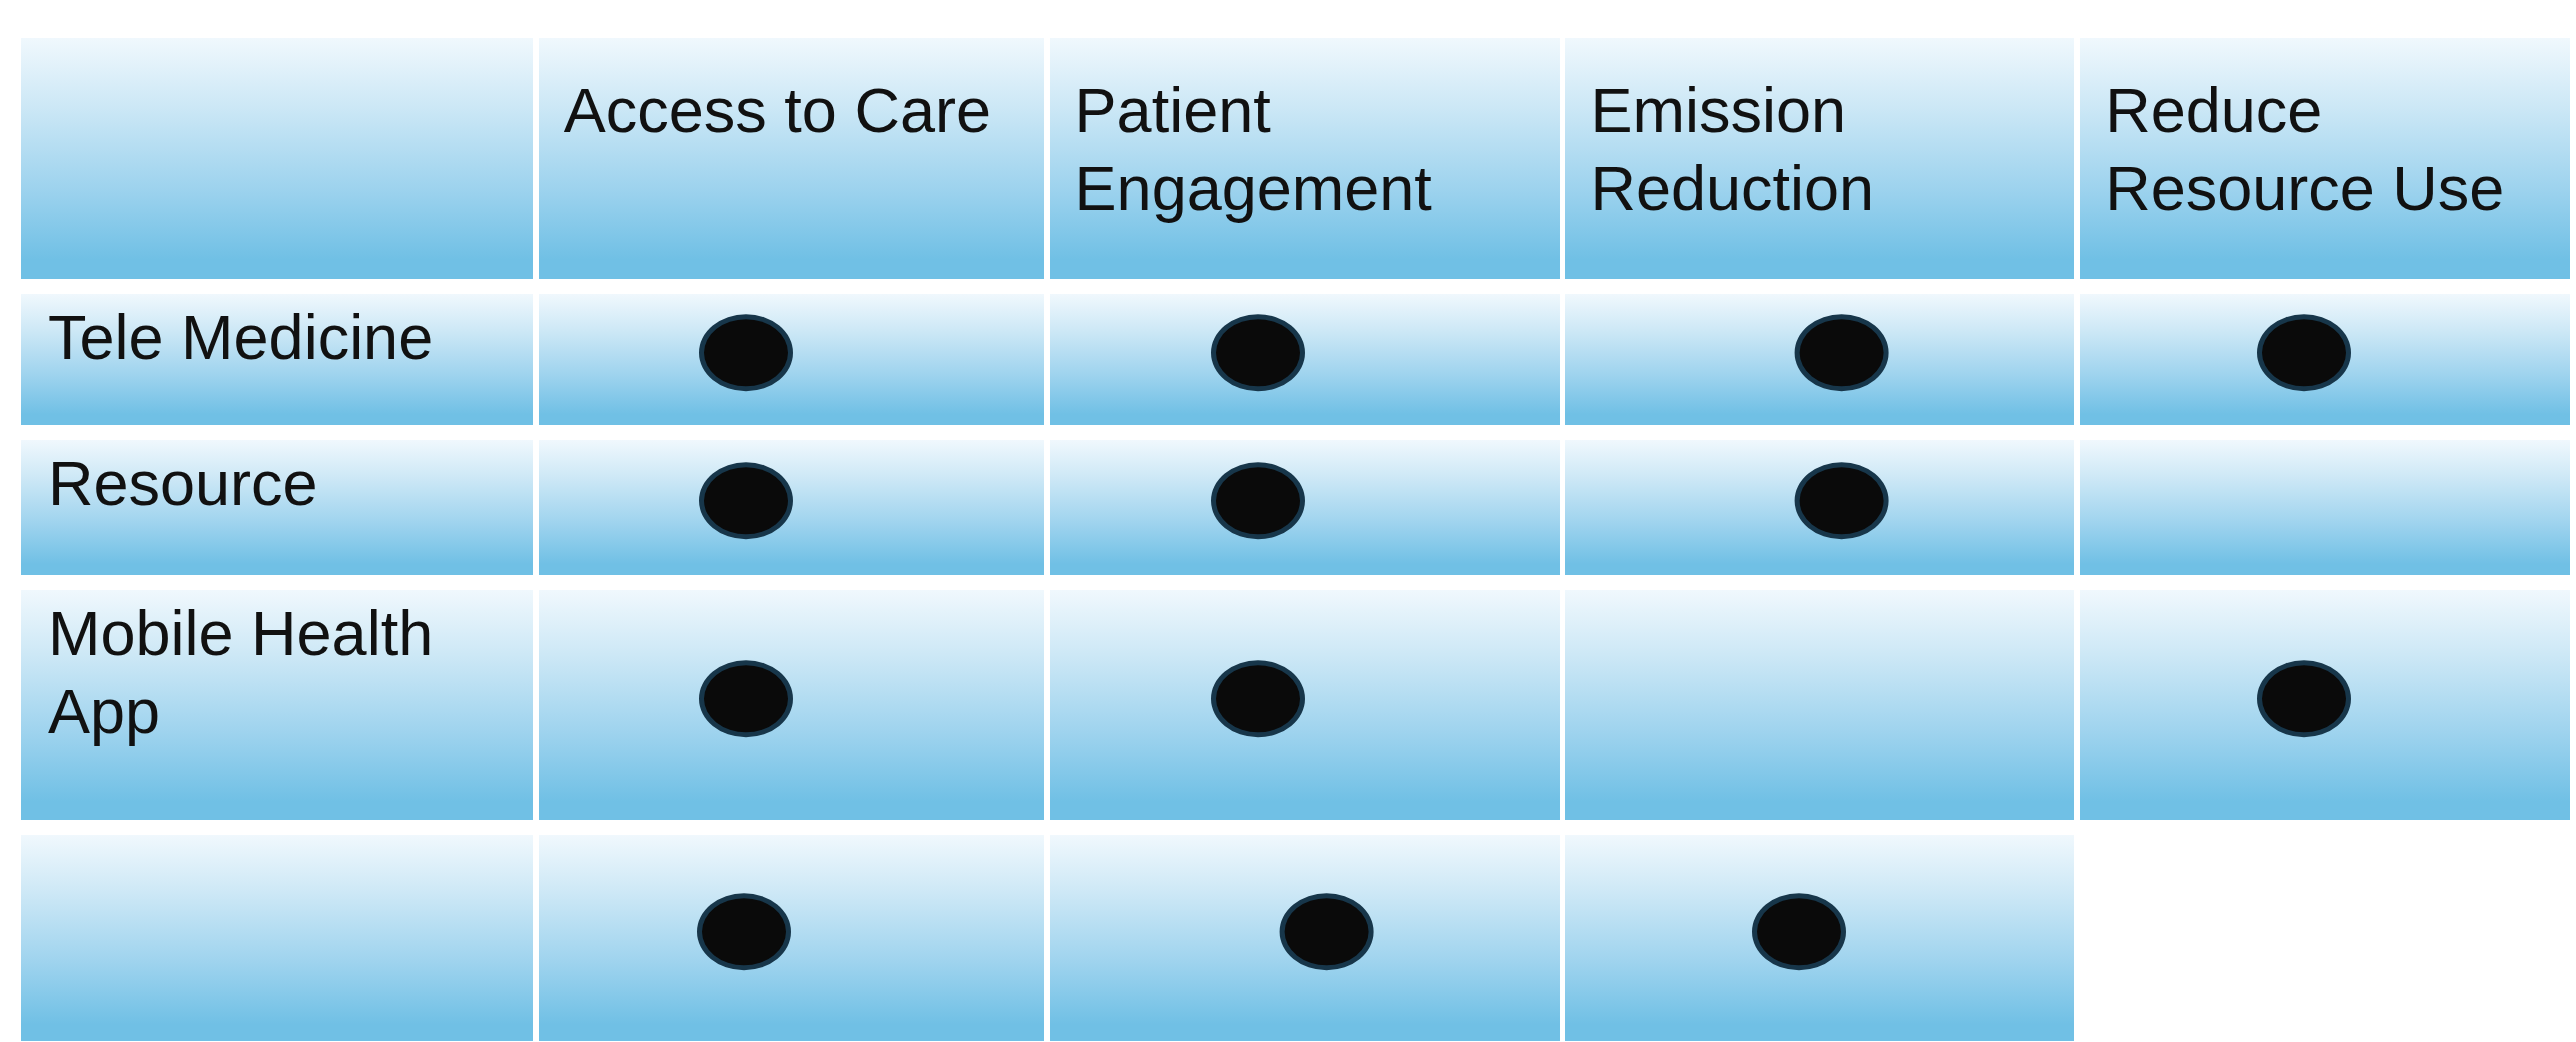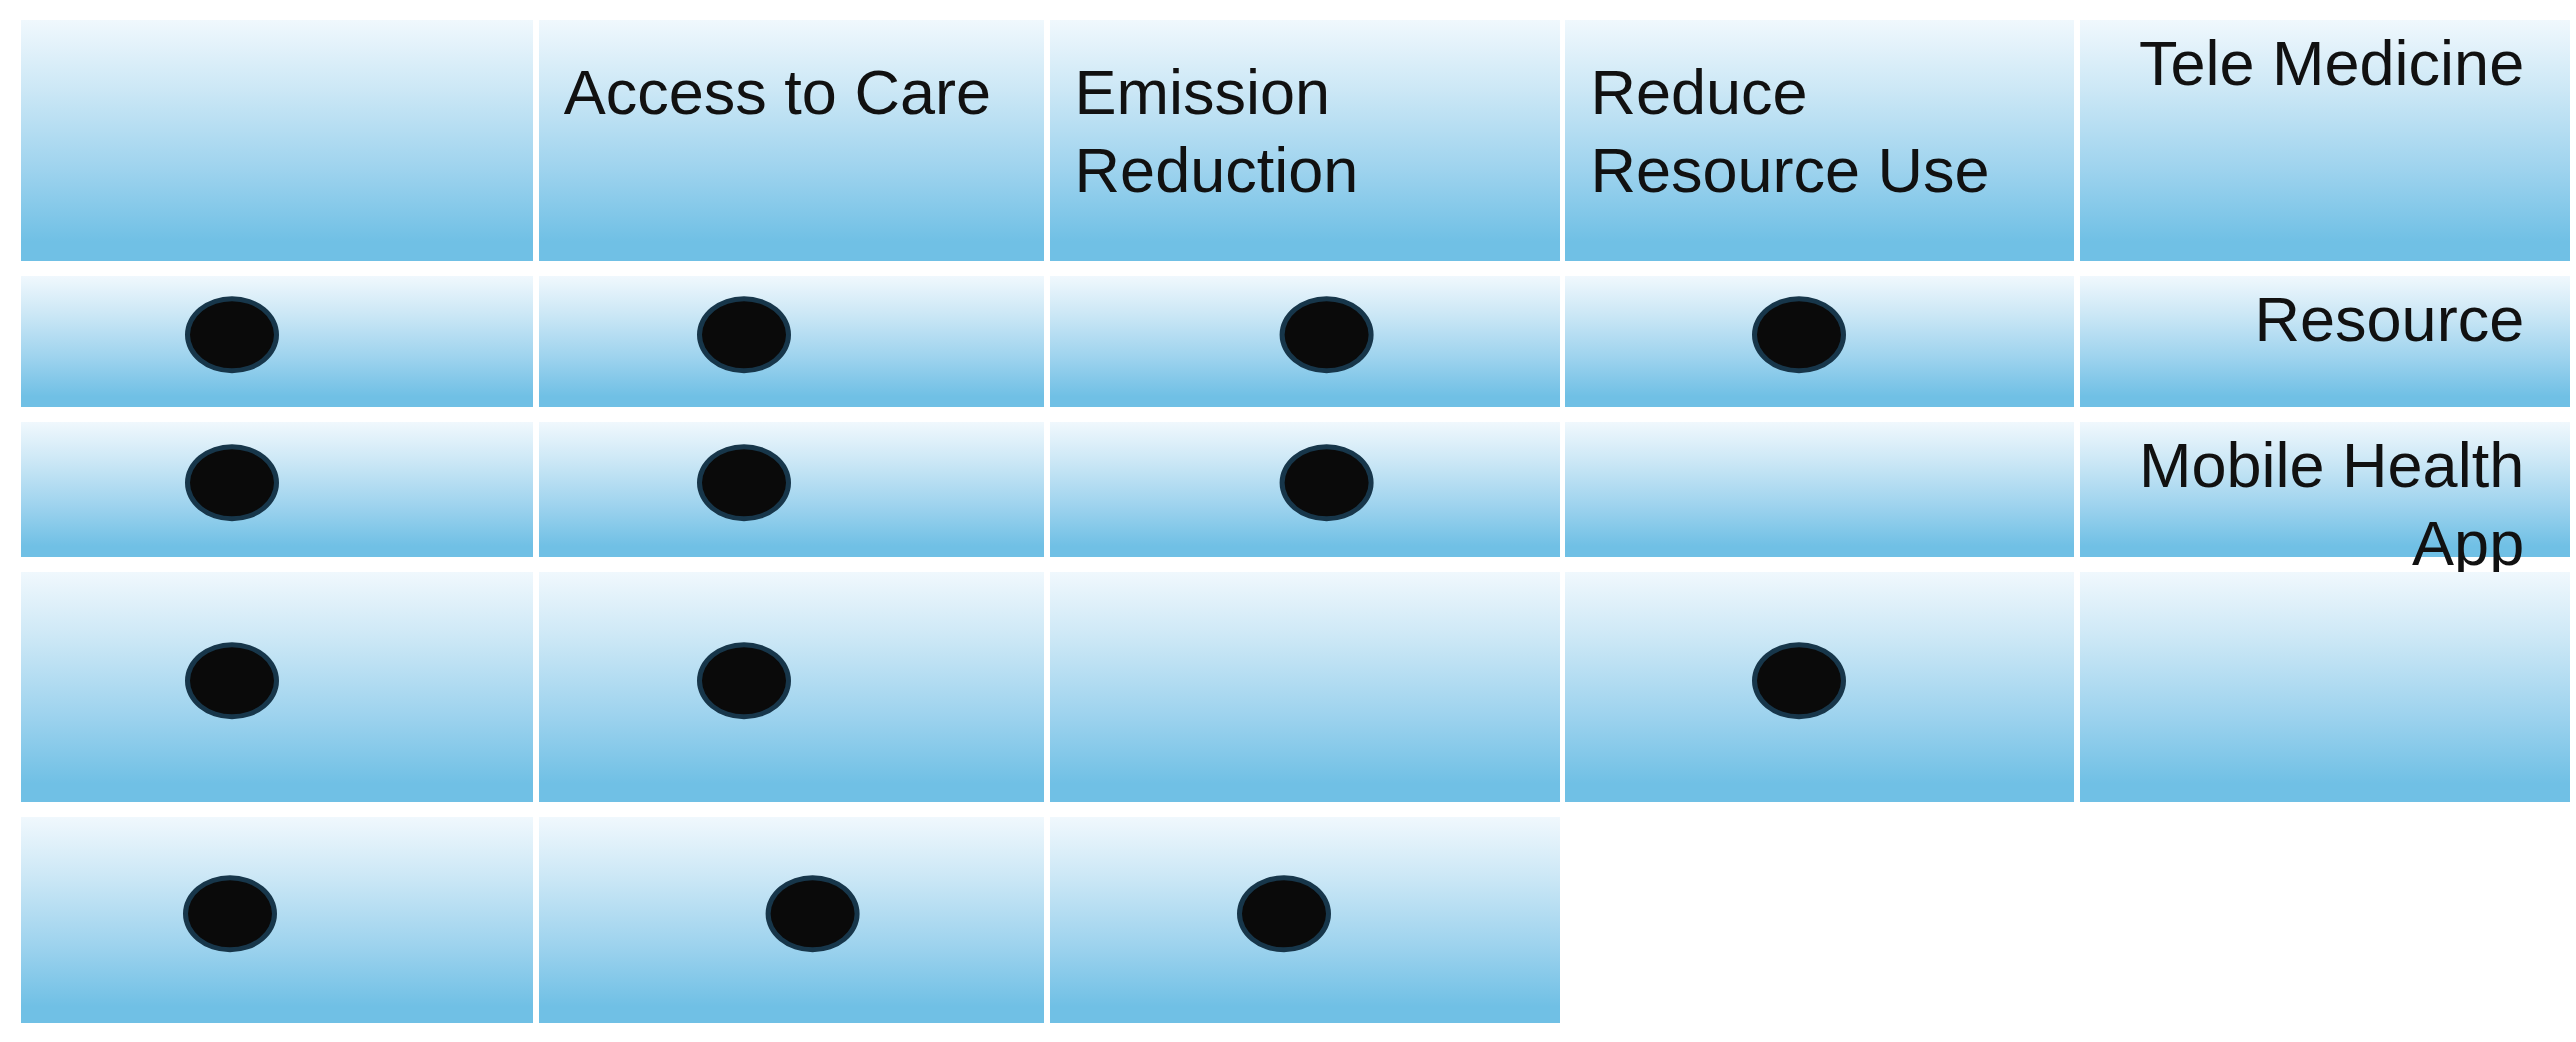--- a/index.html
+++ b/index.html
@@ -15,21 +15,21 @@
   *{margin:0;padding:0;box-sizing:border-box;}
   html,body{width:2576px;height:1042px;overflow:hidden;}
   body{
     background:var(--bg);
     font-family:"Liberation Sans", sans-serif;
     color:var(--text);
     position:relative;
   }
   .matrix{
     position:absolute;
-    left:21px; top:20px;
+    left:21px; top:38px;
     width:2550px;
     display:grid;
     grid-template-columns:512px 505px 510px 509px 490px;
     grid-template-rows:241px 131px 135px 230px 206px;
     column-gap:5.8px;
     row-gap:15px;
   }
   .cell{
     background:linear-gradient(180deg,
       var(--cell-top) 0%,
@@ -39,21 +39,20 @@
       var(--cell-bottom) 100%);
     font-size:63px;
     line-height:78px;
     letter-spacing:0px;
   }
   .th{
     padding:33px 46px 0 25px;
   }
   .rowlabel{
     padding:4.2px 46px 0 27px;
-    text-align:right;
   }
   .data-cell{
     display:flex;
     align-items:center;
     justify-content:center;
   }
   .dot{
     width:94px;
     height:77px;
     border-radius:50%;
@@ -65,20 +64,21 @@
   .data-cell[data-col="2"] .dot{transform:translate(21.6px,-6.7px);}
   .data-cell[data-col="3"] .dot{transform:translate(-21px,-6.7px);}
 </style>
 </head>
 <body>
 
 <div class="matrix">
 
   <div class="cell th"></div>
   <div class="cell th">Access to Care</div>
+  <div class="cell th">Patient Engagement</div>
   <div class="cell th">Emission Reduction</div>
   <div class="cell th">Reduce Resource Use</div>
 
   <div class="cell rowlabel">Tele Medicine</div>
   <div class="cell data-cell" data-col="0">
       <div class="dot"></div>
     </div>
   <div class="cell data-cell" data-col="1">
       <div class="dot"></div>
     </div>

